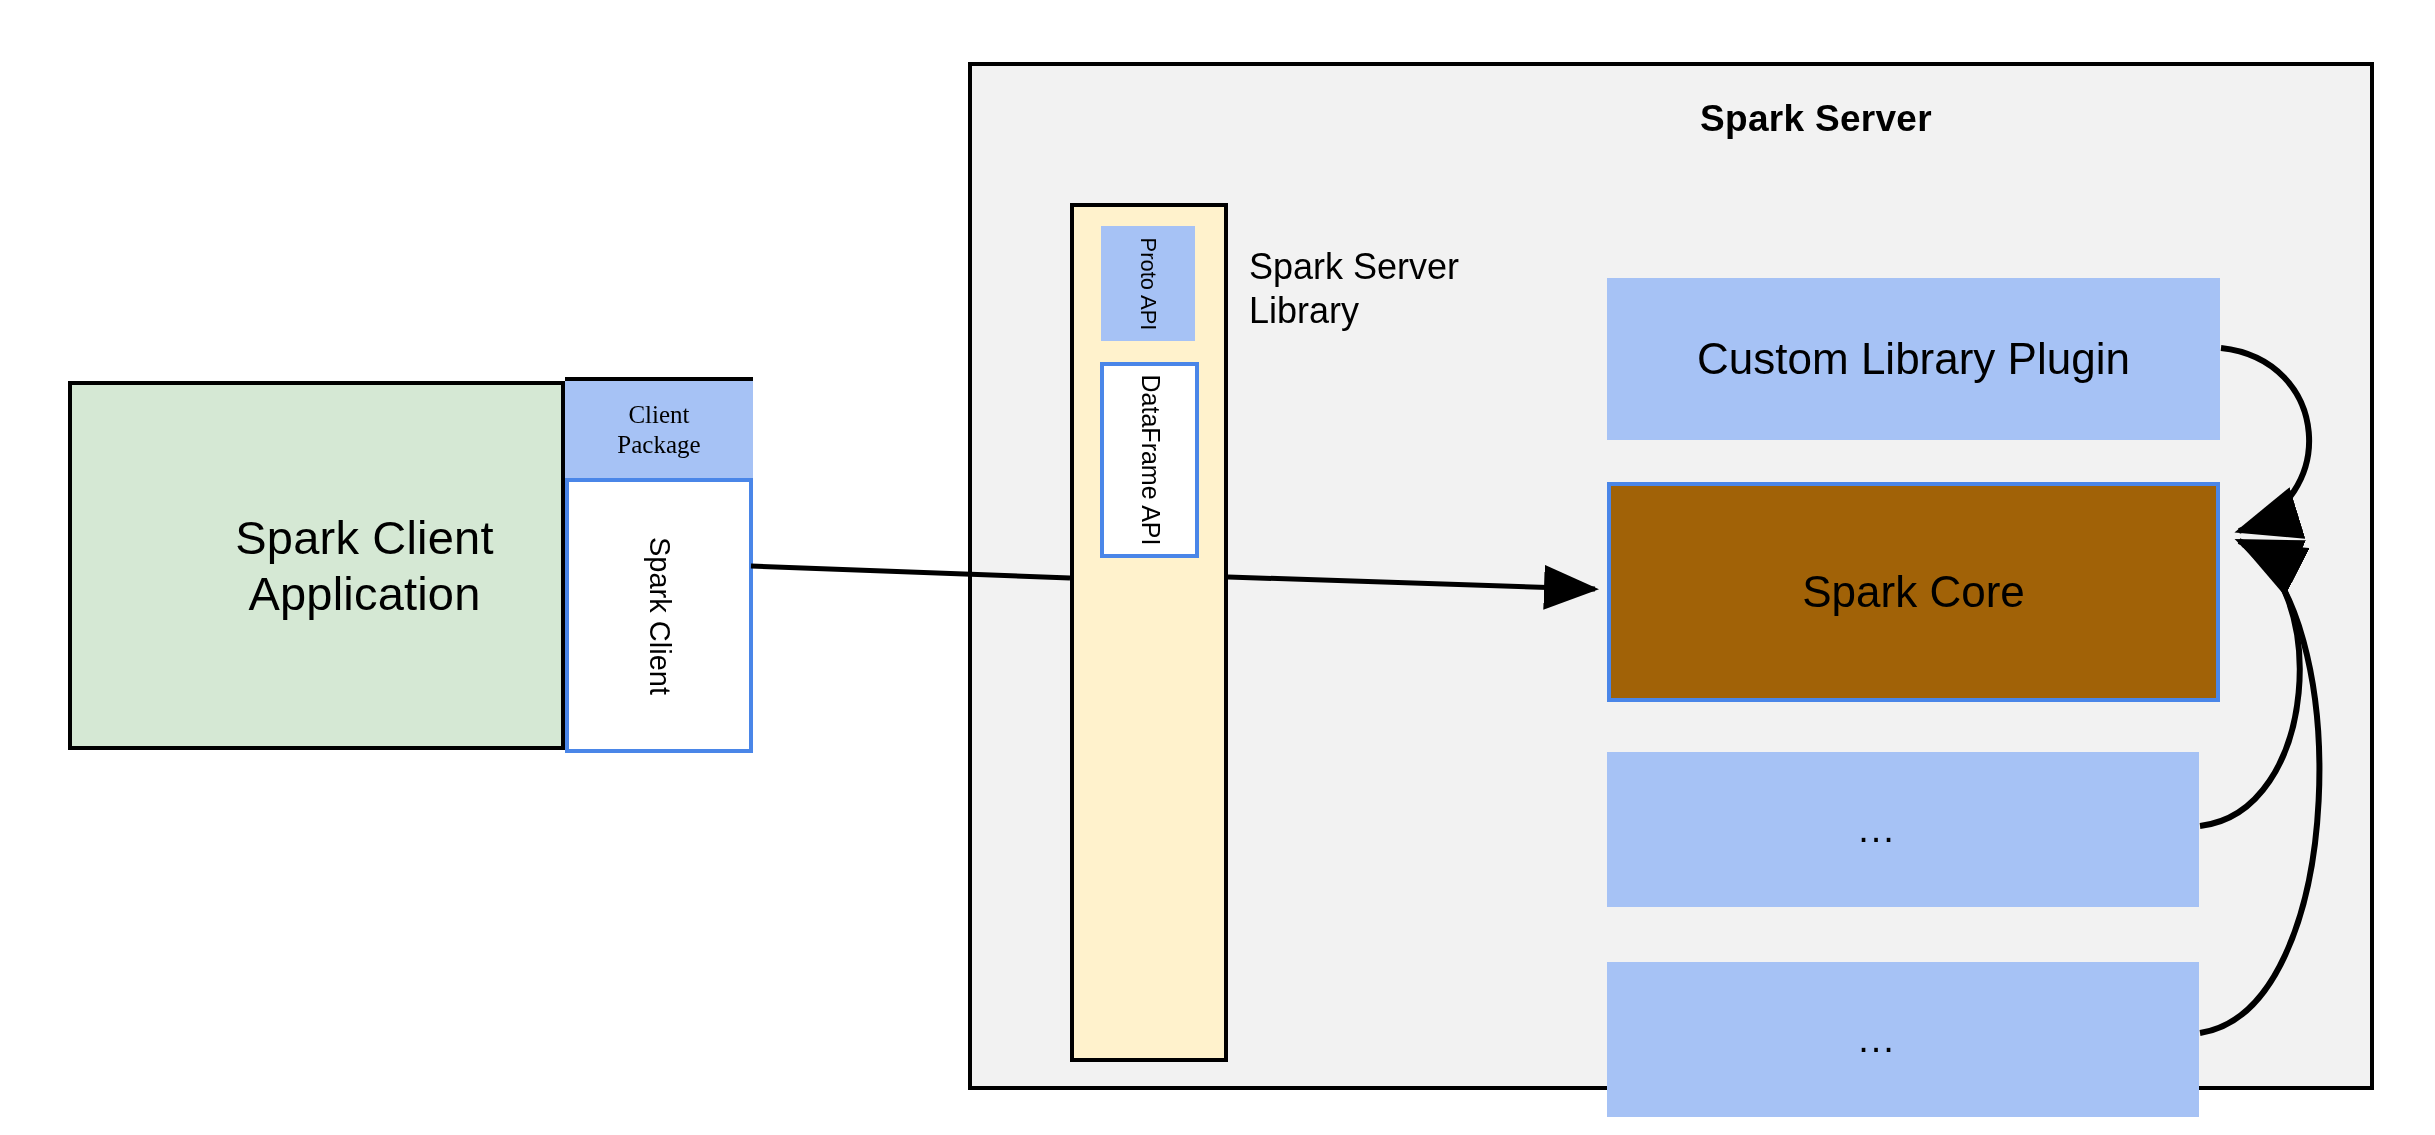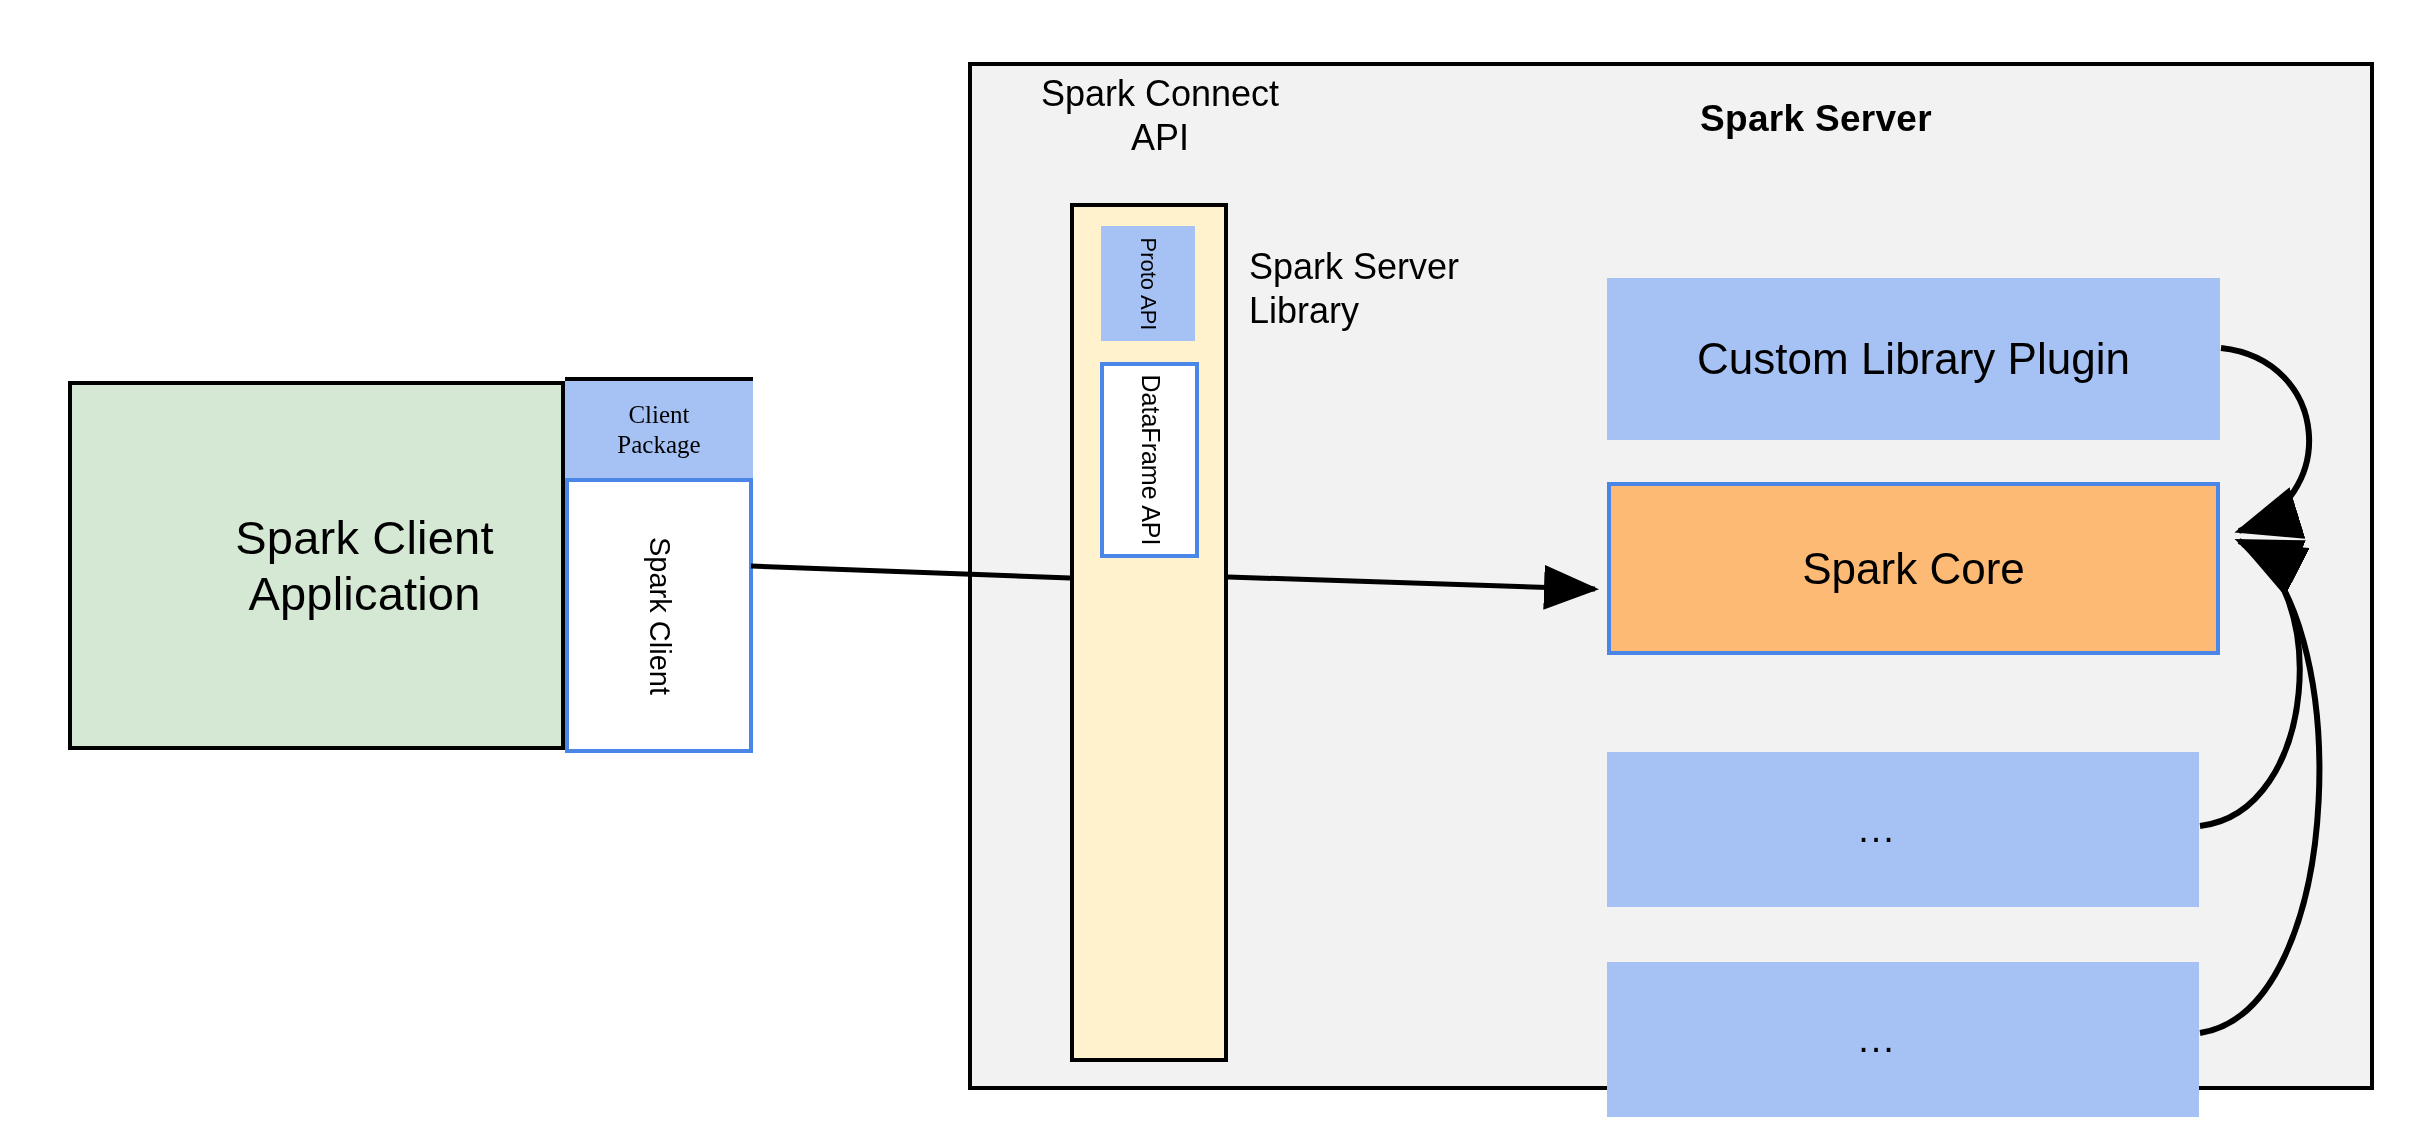--- a/index.html
+++ b/index.html
@@ -199,22 +199,22 @@
     height: 162px;
     background: #a6c2f5;
   }
   #custom-library-plugin-label {
     font-size: 44px;
   }
   #spark-core-box {
     left: 1607px;
     top: 482px;
     width: 613px;
-    height: 173px;
-    background: #fdba74;
+    height: 220px;
+    background: #a16207;
     border: 4px solid #4a86e8;
   }
   #spark-core-label {
     font-size: 44px;
   }
   #ellipsis-box-1 {
     left: 1607px;
     top: 752px;
     width: 592px;
     height: 155px;
@@ -257,22 +257,20 @@
 
   <div id="client-package-header">
     <div id="client-package-label">Client
 Package</div>
   </div>
 
   <div id="spark-client-box">
     <div id="spark-client-label">Spark Client</div>
   </div>
 
-  <div id="spark-connect-api-label">Spark Connect
-API</div>
 
   <div id="server-title">Spark Server</div>
 
   <div id="connect-column"></div>
 
   <div id="proto-api-box">
     <div id="proto-api-label">Proto API</div>
   </div>
 
   <div id="dataframe-api-box">

